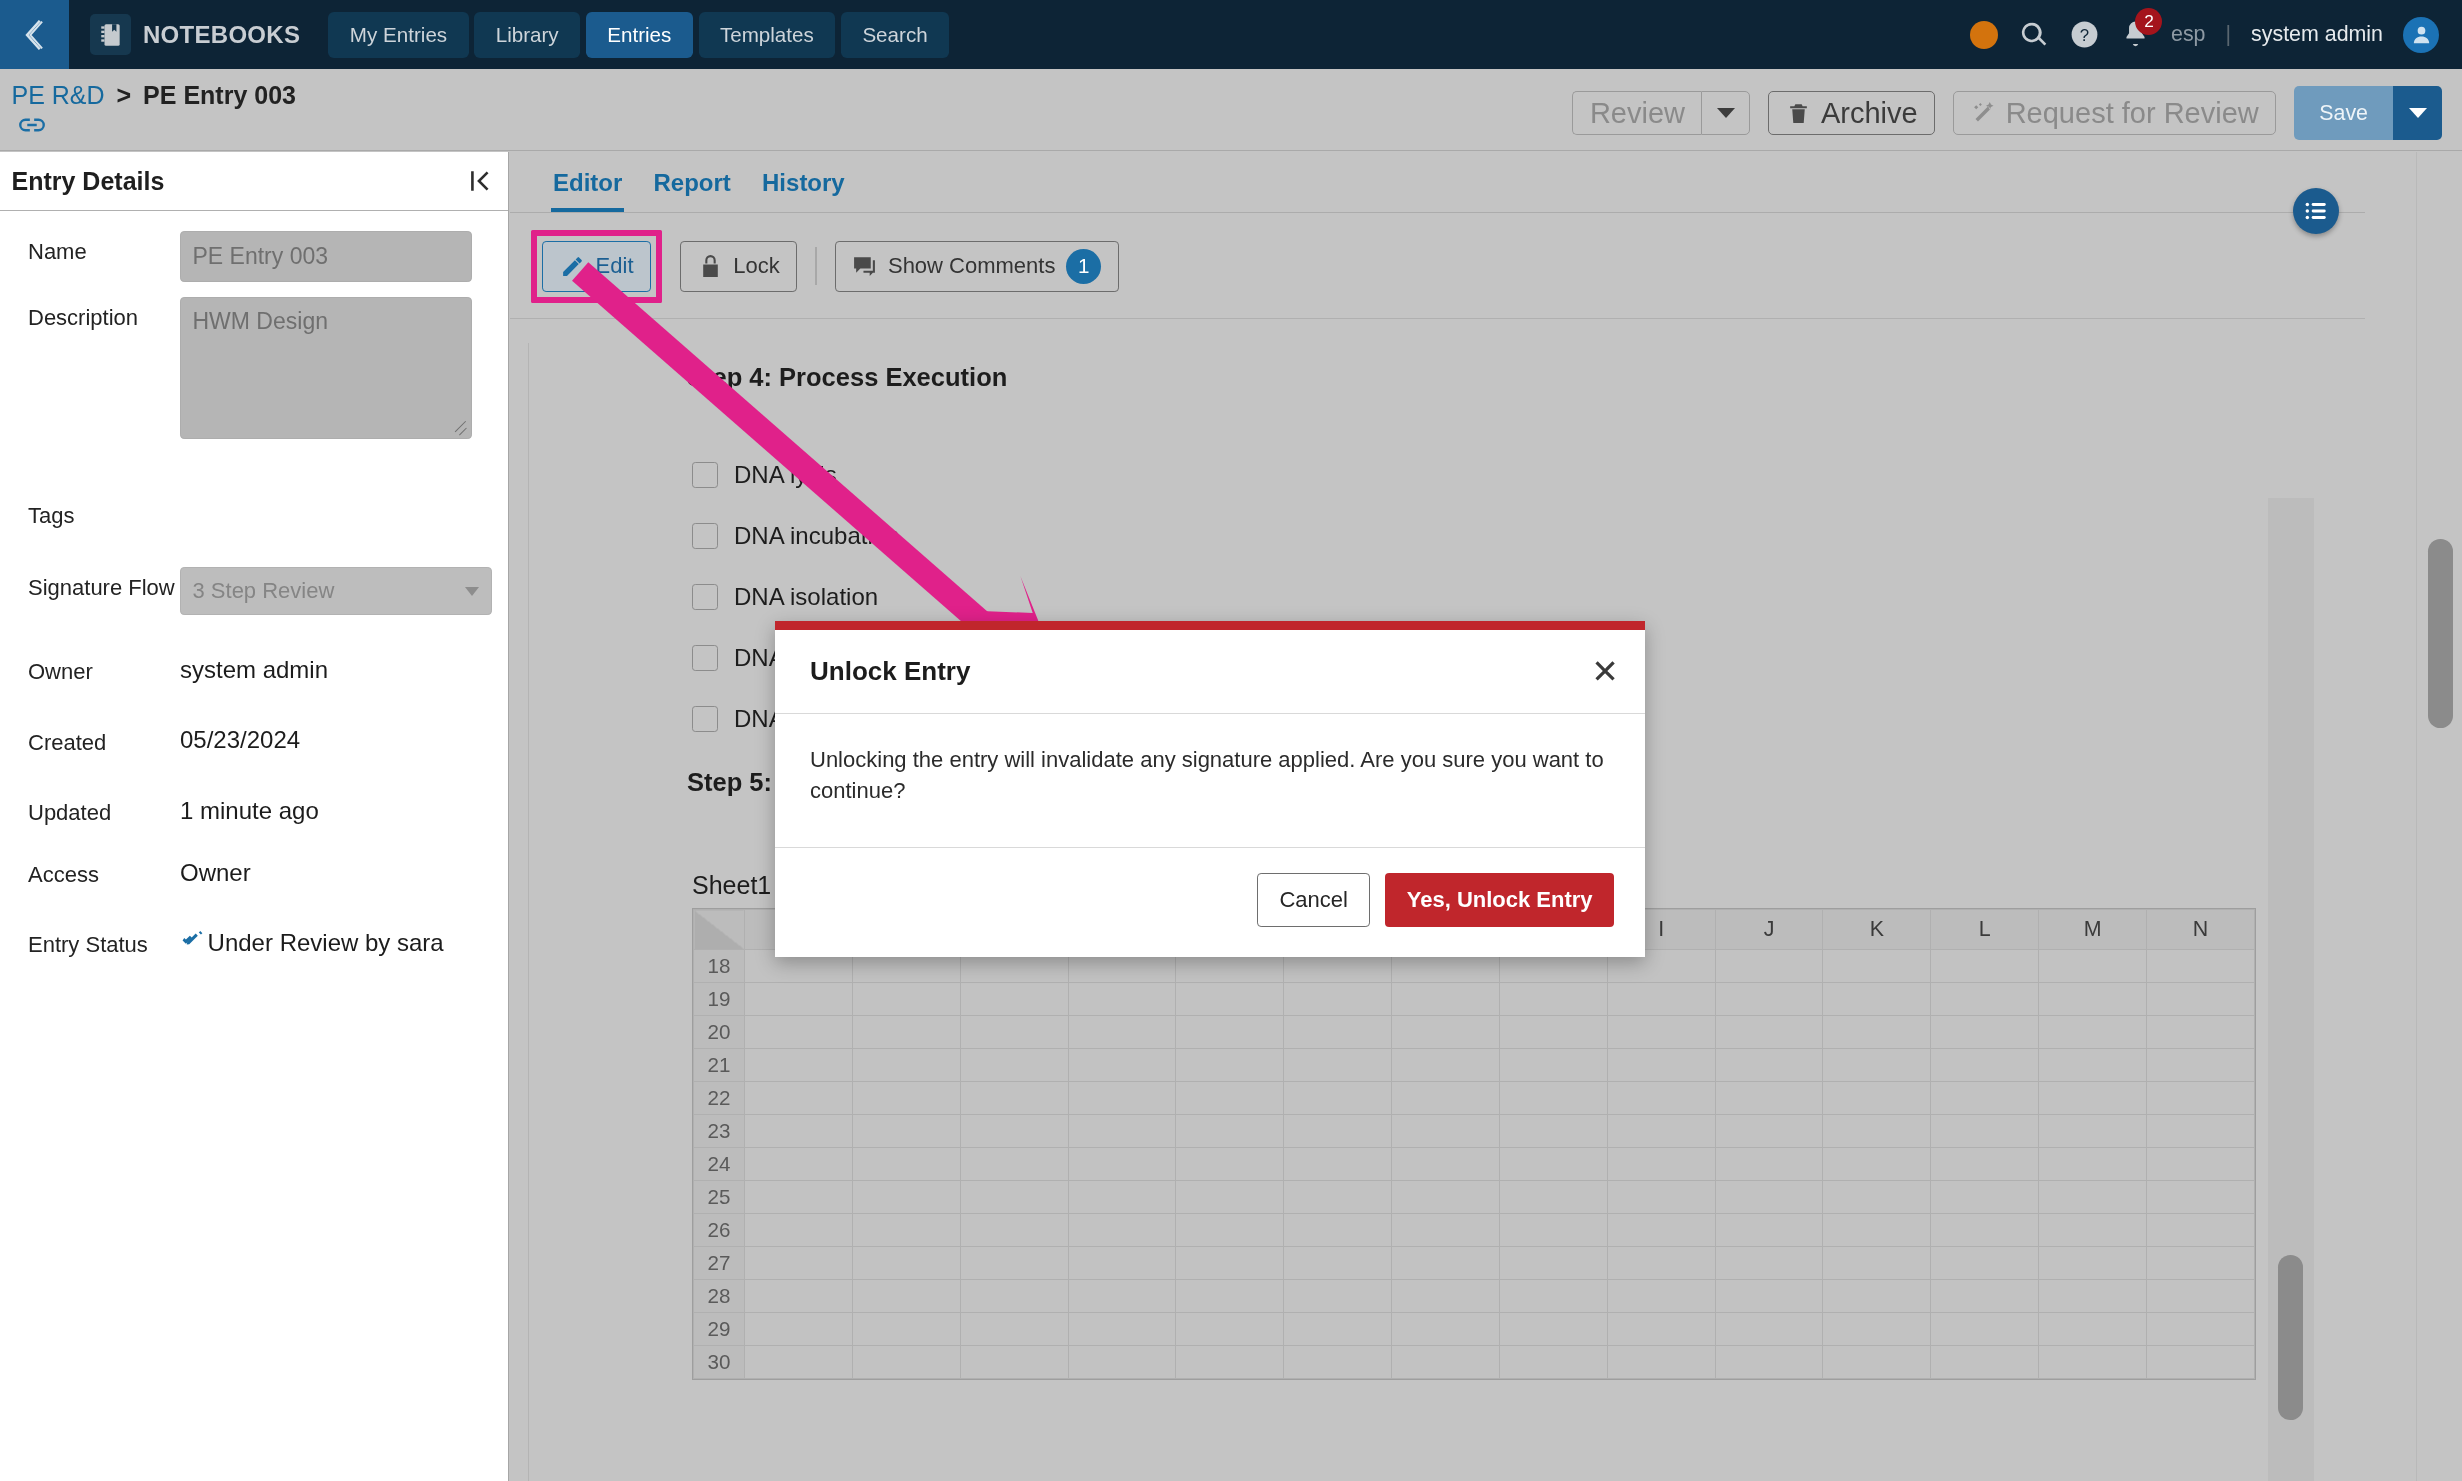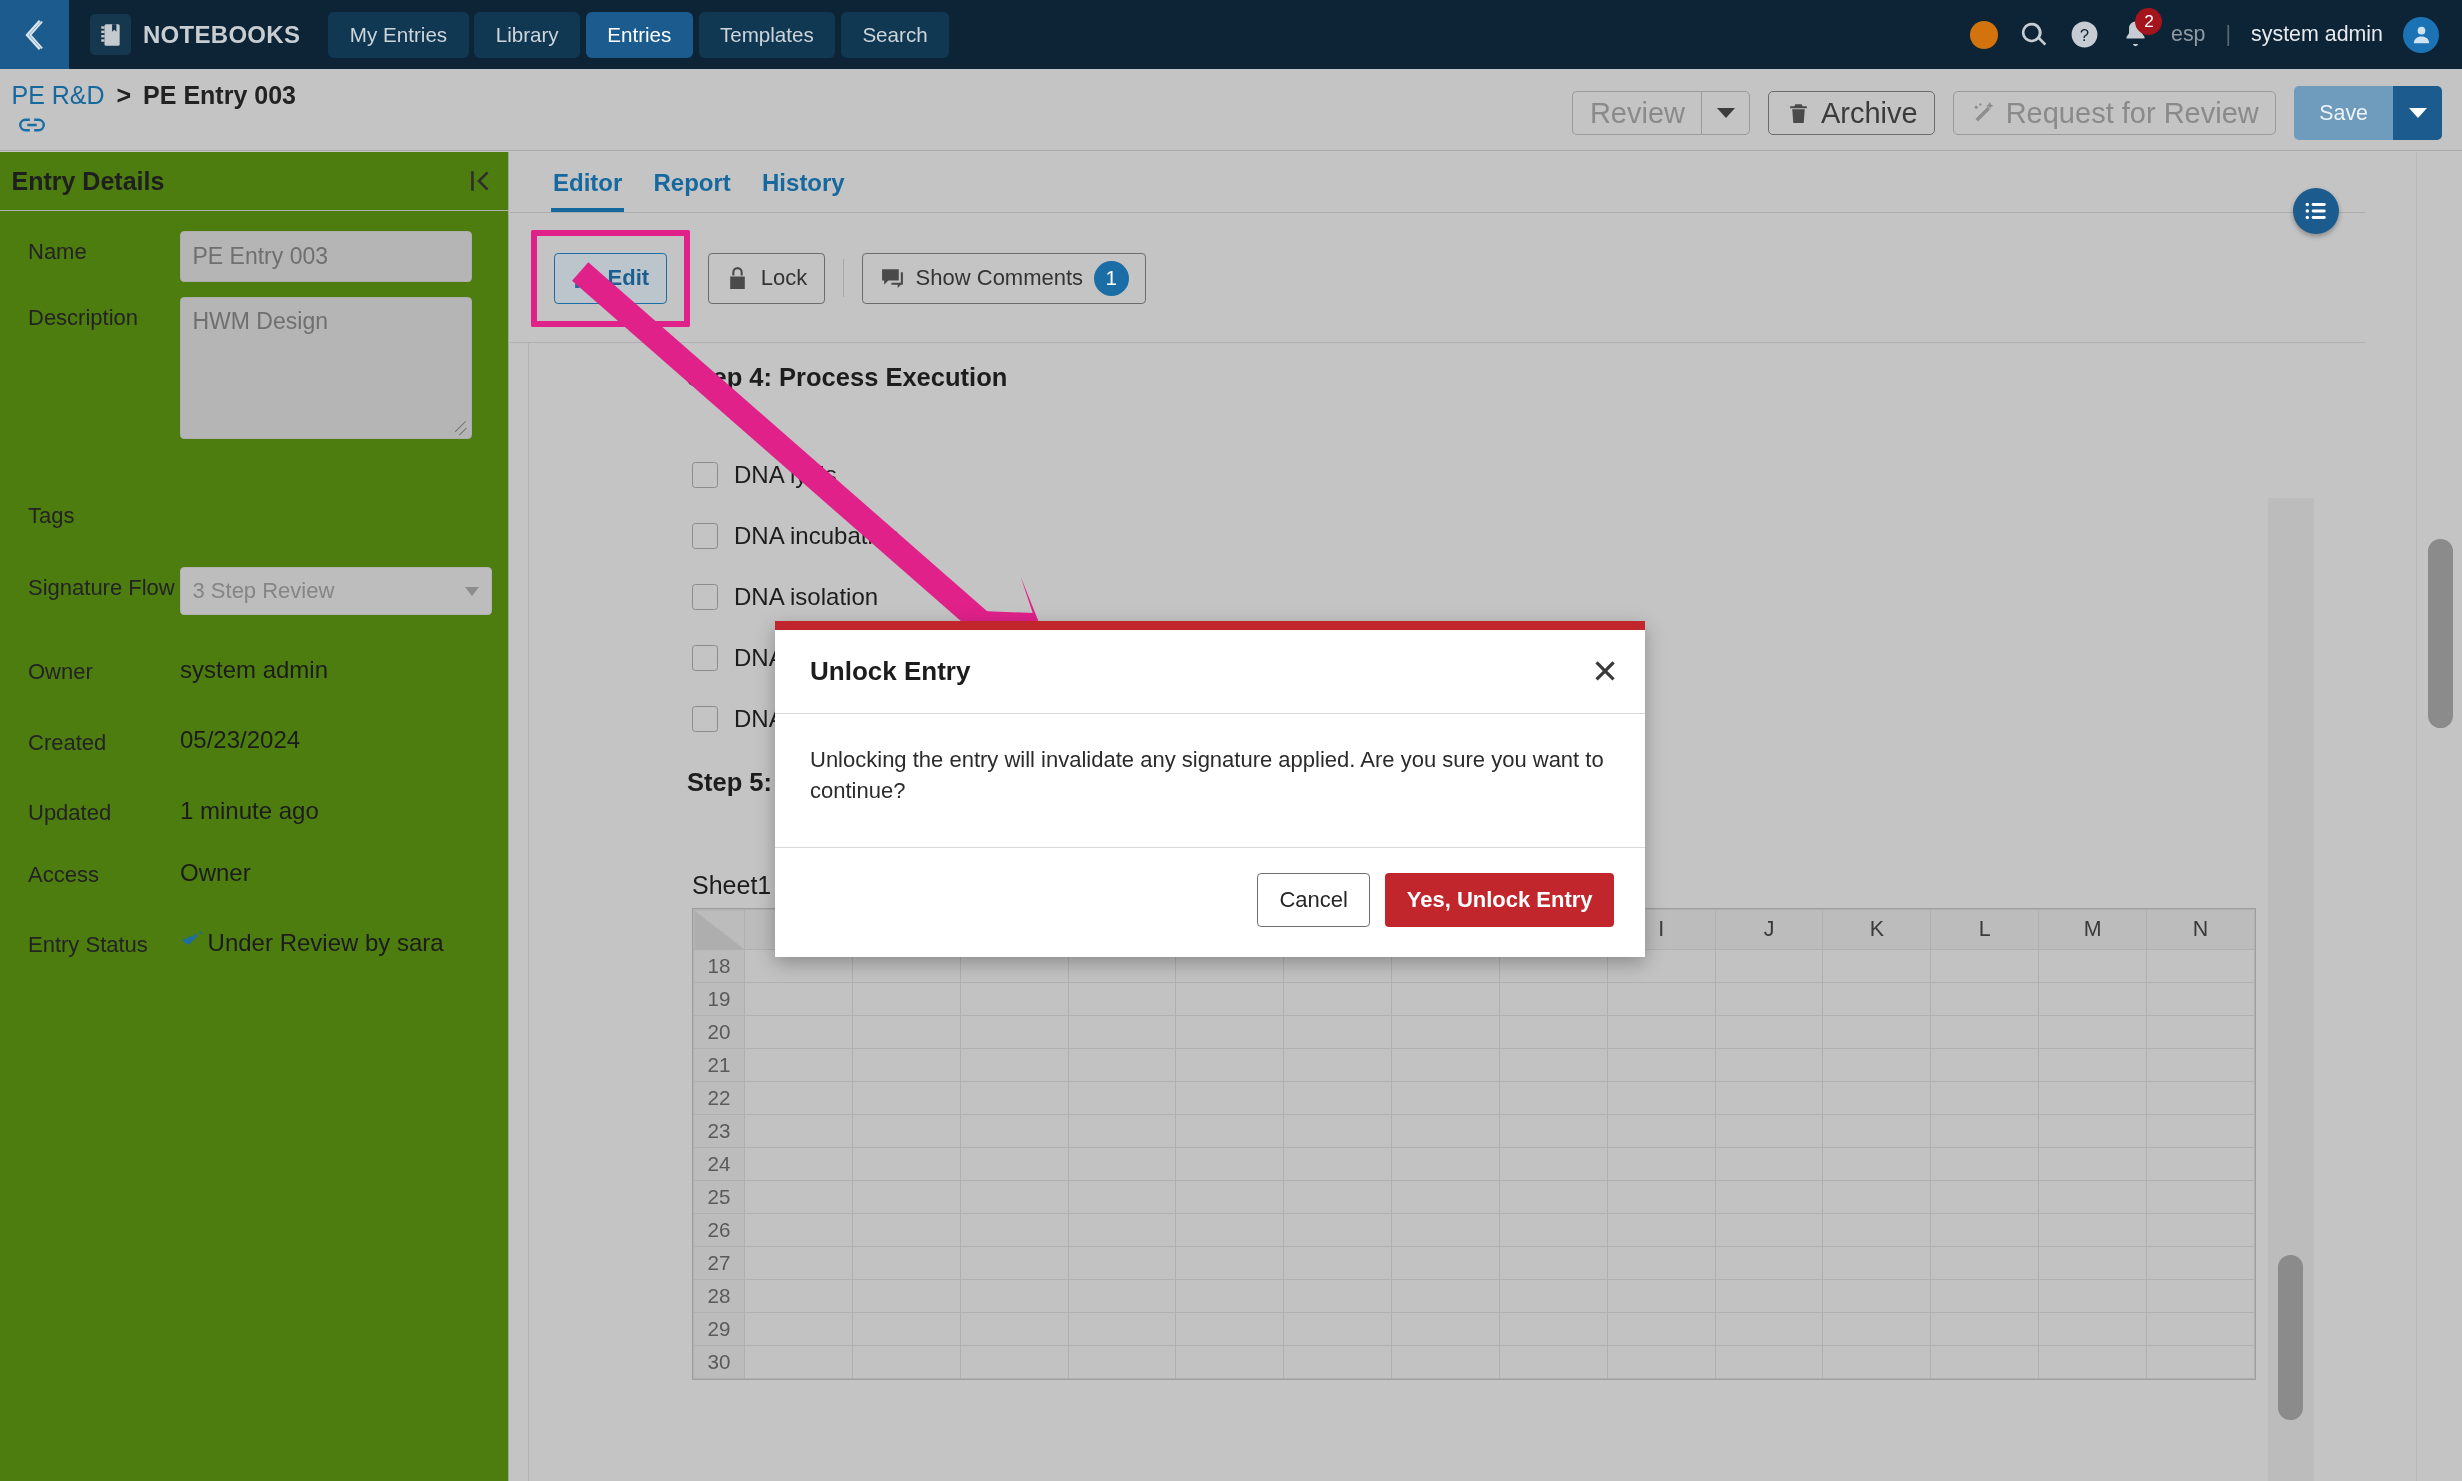--- a/index.html
+++ b/index.html
@@ -113,21 +113,21 @@
     display: flex; align-items: center; justify-content: center; cursor: pointer;
   }
   .save-caret i {
     width: 0; height: 0; border-left: 9px solid transparent;
     border-right: 9px solid transparent; border-top: 10.7px solid #ffffff; display: block;
   }
 
   
   .sidebar {
     position: absolute; left: 0; top: 152px; width: 509px; height: 1329px;
-    background: #4d7c0f; border-right: 1.6px solid #a6a6a6;
+    background: #ffffff; border-right: 1.6px solid #a6a6a6;
   }
   .sb-head {
     height: 59px; display: flex; align-items: center; justify-content: space-between;
     padding: 0 15px 0 11.5px; border-bottom: 0.8px solid #b0b0b0;
   }
   .sb-title { font-size: 25px; font-weight: 700; color: #1f1f1f; }
   .sb-collapse { cursor: pointer; display: flex; align-items: center; }
   .sb-collapse svg { width: 26px; height: 26px; stroke: #2e2e2e; fill: none; stroke-width: 2.4; }
   .sb-body { padding: 20px 0 0 0; }
   .row { display: flex; align-items: flex-start; padding: 0 16.5px 0 28px; margin-bottom: 15px; }
@@ -183,23 +183,22 @@
     height: 51px; border: 1.6px solid #6c6c6c; border-radius: 4.1px; background: #c4c4c4;
     display: flex; align-items: center; gap: 10.7px; padding: 0 16.5px;
     font-size: 22px; color: #343434; cursor: pointer; white-space: nowrap;
   }
   .tb-btn svg { width: 25px; height: 25px; fill: #4a4a4a; }
   .tb-btn.edit {
     border-color: #1b6ea5; background: #bcc5cc; color: #1b5f92;
   }
   .tb-btn.edit svg { fill: #1b6ea5; }
   .edit-hl {
-    position: relative; padding: 17px; border: 6.6px solid #e0218a; border-radius: 1.6px;
+    position: relative; padding: 5px; border: 6.6px solid #e0218a; border-radius: 1.6px;
     display: inline-flex;
-    font-weight: bold;
   }
   .tb-sep { width: 1.6px; height: 38px; background: #a8a8a8; }
   .badge-count {
     background: #1b6ea5; color: #fff; border-radius: 50%;
     width: 35px; height: 35px; font-size: 20.6px;
     display: flex; align-items: center; justify-content: center;
   }
 
   .doc {
     position: absolute; left: 18px; top: 191px; right: 59px; bottom: 0;

